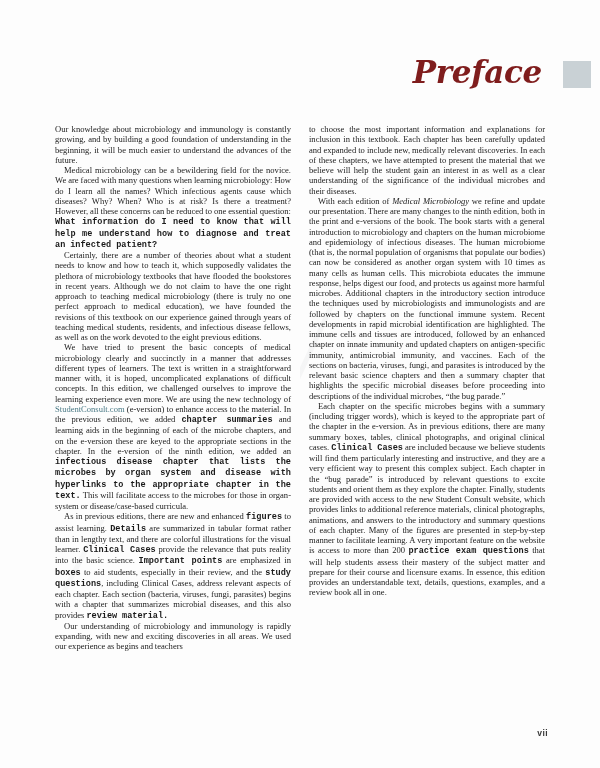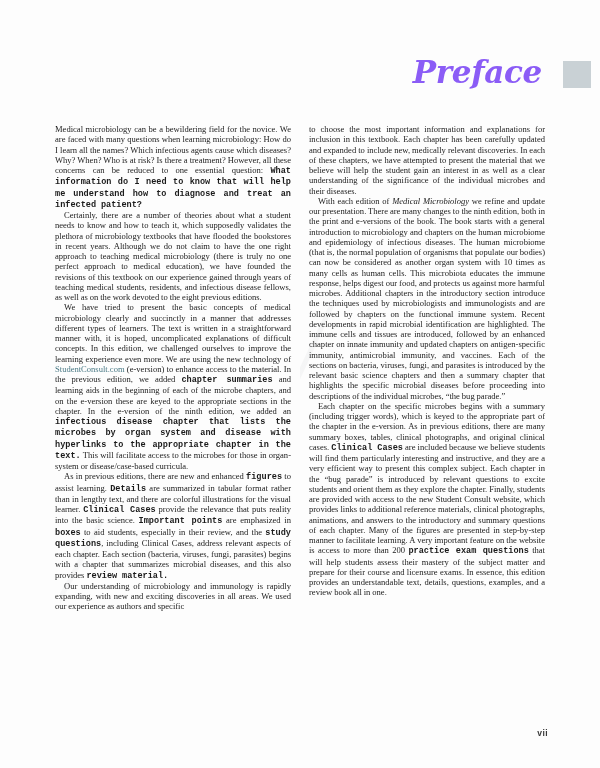--- a/index.html
+++ b/index.html
@@ -60,21 +60,21 @@
   }
   .page-title {
     position: absolute;
     right: 58px;
     top: 0;
     font-family: "DejaVu Serif", serif;
     font-weight: bold;
     font-style: italic;
     font-size: 31px;
     letter-spacing: -0.3px;
-    color: #8b5cf6;
+    color: #7f1d1d;
     line-height: 40px;
   }
   .title-square {
     position: absolute;
     right: 9px;
     top: 9px;
     width: 28px;
     height: 27px;
     background: #c9d1d5;
   }
@@ -135,25 +135,26 @@
   <div class="watermark"></div>
   <div class="watermark2"></div>
 
   <div class="header">
     <div class="page-title">Preface</div>
     <div class="title-square"></div>
   </div>
 
   <div class="columns">
     <div class="col" id="col-left">
+        <p class="noindent"><span>Our knowledge about microbiology and immunology is constantly growing, and by building a good foundation of understanding in the beginning, it will be much easier to understand the advances of the future.</span></p>
         <p><span>Medical microbiology can be a bewildering field for the novice. We are faced with many questions when learning microbiology: How do I learn all the names? Which infectious agents cause which diseases? Why? When? Who is at risk? Is there a treatment? However, all these concerns can be reduced to one essential question: </span><b>What information do I need to know that will help me understand how to diagnose and treat an infected patient?</b></p>
         <p><span>Certainly, there are a number of theories about what a student needs to know and how to teach it, which supposedly validates the plethora of microbiology textbooks that have flooded the bookstores in recent years. Although we do not claim to have the one right approach to teaching medical microbiology (there is truly no one perfect approach to medical education), we have founded the revisions of this textbook on our experience gained through years of teaching medical students, residents, and infectious disease fellows, as well as on the work devoted to the eight previous editions.</span></p>
         <p><span>We have tried to present the basic concepts of medical microbiology clearly and succinctly in a manner that addresses different types of learners. The text is written in a straightforward manner with, it is hoped, uncomplicated explanations of difficult concepts. In this edition, we challenged ourselves to improve the learning experience even more. We are using the new technology of </span><span class="link">StudentConsult.com</span><span> (e-version) to enhance access to the material. In the previous edition, we added </span><b>chapter summaries</b><span> and learning aids in the beginning of each of the microbe chapters, and on the e-version these are keyed to the appropriate sections in the chapter. In the e-version of the ninth edition, we added an </span><b>infectious disease chapter that lists the microbes by organ system and disease with hyperlinks to the appropriate chapter in the text.</b><span> This will facilitate access to the microbes for those in organ-system or disease/case-based curricula.</span></p>
         <p><span>As in previous editions, there are new and enhanced </span><b>figures</b><span> to assist learning. </span><b>Details</b><span> are summarized in tabular format rather than in lengthy text, and there are colorful illustrations for the visual learner. </span><b>Clinical Cases</b><span> provide the relevance that puts reality into the basic science. </span><b>Important points</b><span> are emphasized in </span><b>boxes</b><span> to aid students, especially in their review, and the </span><b>study questions</b><span>, including Clinical Cases, address relevant aspects of each chapter. Each section (bacteria, viruses, fungi, parasites) begins with a chapter that summarizes microbial diseases, and this also provides </span><b>review material.</b></p>
-        <p><span>Our understanding of microbiology and immunology is rapidly expanding, with new and exciting discoveries in all areas. We used our experience as authors and specific</span></p>
+        <p><span>Our understanding of microbiology and immunology is rapidly expanding, with new and exciting discoveries in all areas. We used our experience as begins and teachers</span></p>
       </div>
     <div class="col" id="col-right">
         <p class="noindent"><span>to choose the most important information and explanations for inclusion in this textbook. Each chapter has been carefully updated and expanded to include new, medically relevant discoveries. In each of these chapters, we have attempted to present the material that we believe will help the student gain an interest in as well as a clear understanding of the significance of the individual microbes and their diseases.</span></p>
         <p><span>With each edition of </span><i>Medical Microbiology</i><span> we refine and update our presentation. There are many changes to the ninth edition, both in the print and e-versions of the book. The book starts with a general introduction to microbiology and chapters on the human microbiome and epidemiology of infectious diseases. The human microbiome (that is, the normal population of organisms that populate our bodies) can now be considered as another organ system with 10 times as many cells as human cells. This microbiota educates the immune response, helps digest our food, and protects us against more harmful microbes. Additional chapters in the introductory section introduce the techniques used by microbiologists and immunologists and are followed by chapters on the functional immune system. Recent developments in rapid microbial identification are highlighted. The immune cells and tissues are introduced, followed by an enhanced chapter on innate immunity and updated chapters on antigen-specific immunity, antimicrobial immunity, and vaccines. Each of the sections on bacteria, viruses, fungi, and parasites is introduced by the relevant basic science chapters and then a summary chapter that highlights the specific microbial diseases before proceeding into descriptions of the individual microbes, “the bug parade.”</span></p>
         <p><span>Each chapter on the specific microbes begins with a summary (including trigger words), which is keyed to the appropriate part of the chapter in the e-version. As in previous editions, there are many summary boxes, tables, clinical photographs, and original clinical cases. </span><b>Clinical Cases</b><span> are included because we believe students will find them particularly interesting and instructive, and they are a very efficient way to present this complex subject. Each chapter in the “bug parade” is introduced by relevant questions to excite students and orient them as they explore the chapter. Finally, students are provided with access to the new Student Consult website, which provides links to additional reference materials, clinical photographs, animations, and answers to the introductory and summary questions of each chapter. Many of the figures are presented in step-by-step manner to facilitate learning. A very important feature on the website is access to more than 200 </span><b>practice exam questions</b><span> that will help students assess their mastery of the subject matter and prepare for their course and licensure exams. In essence, this edition provides an understandable text, details, questions, examples, and a review book all in one.</span></p>
       </div>
   </div>
 
   <div class="folio">vii</div>
 

